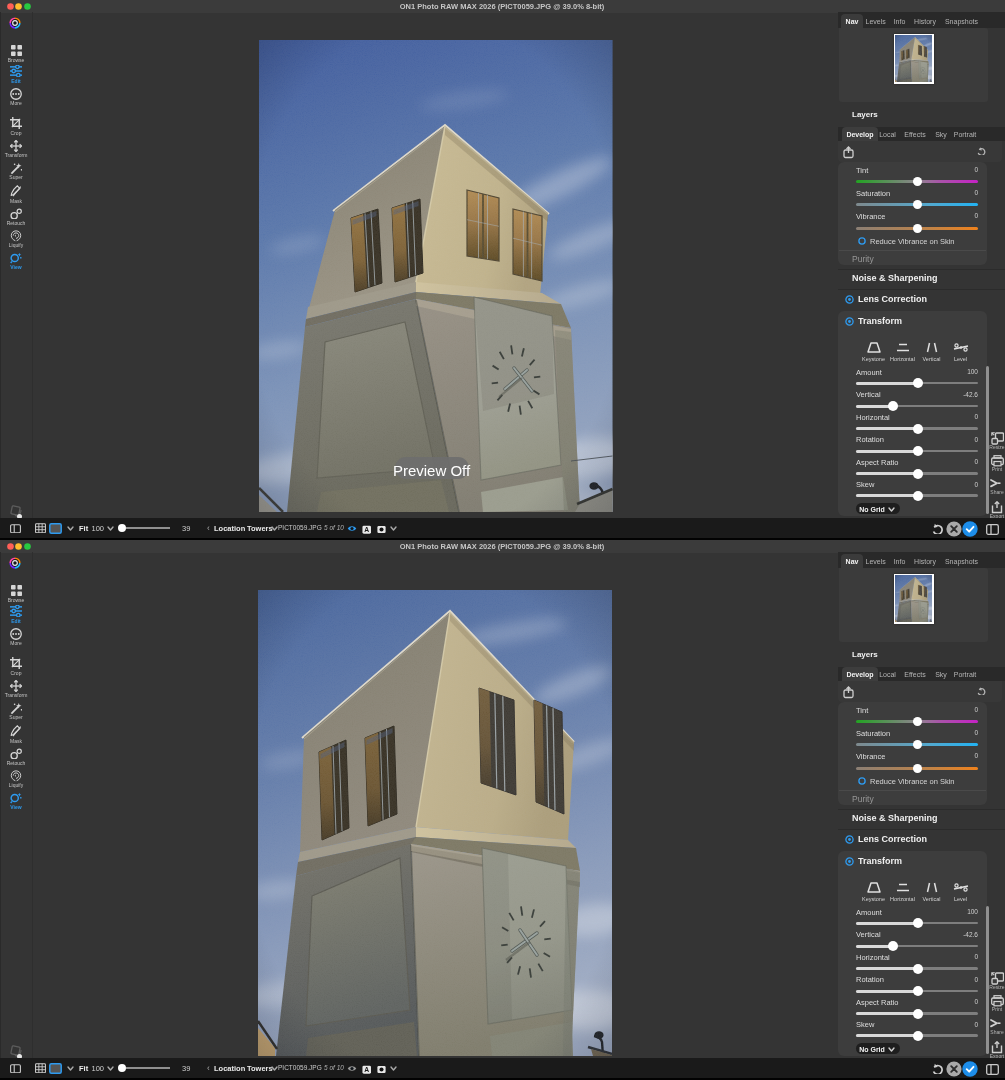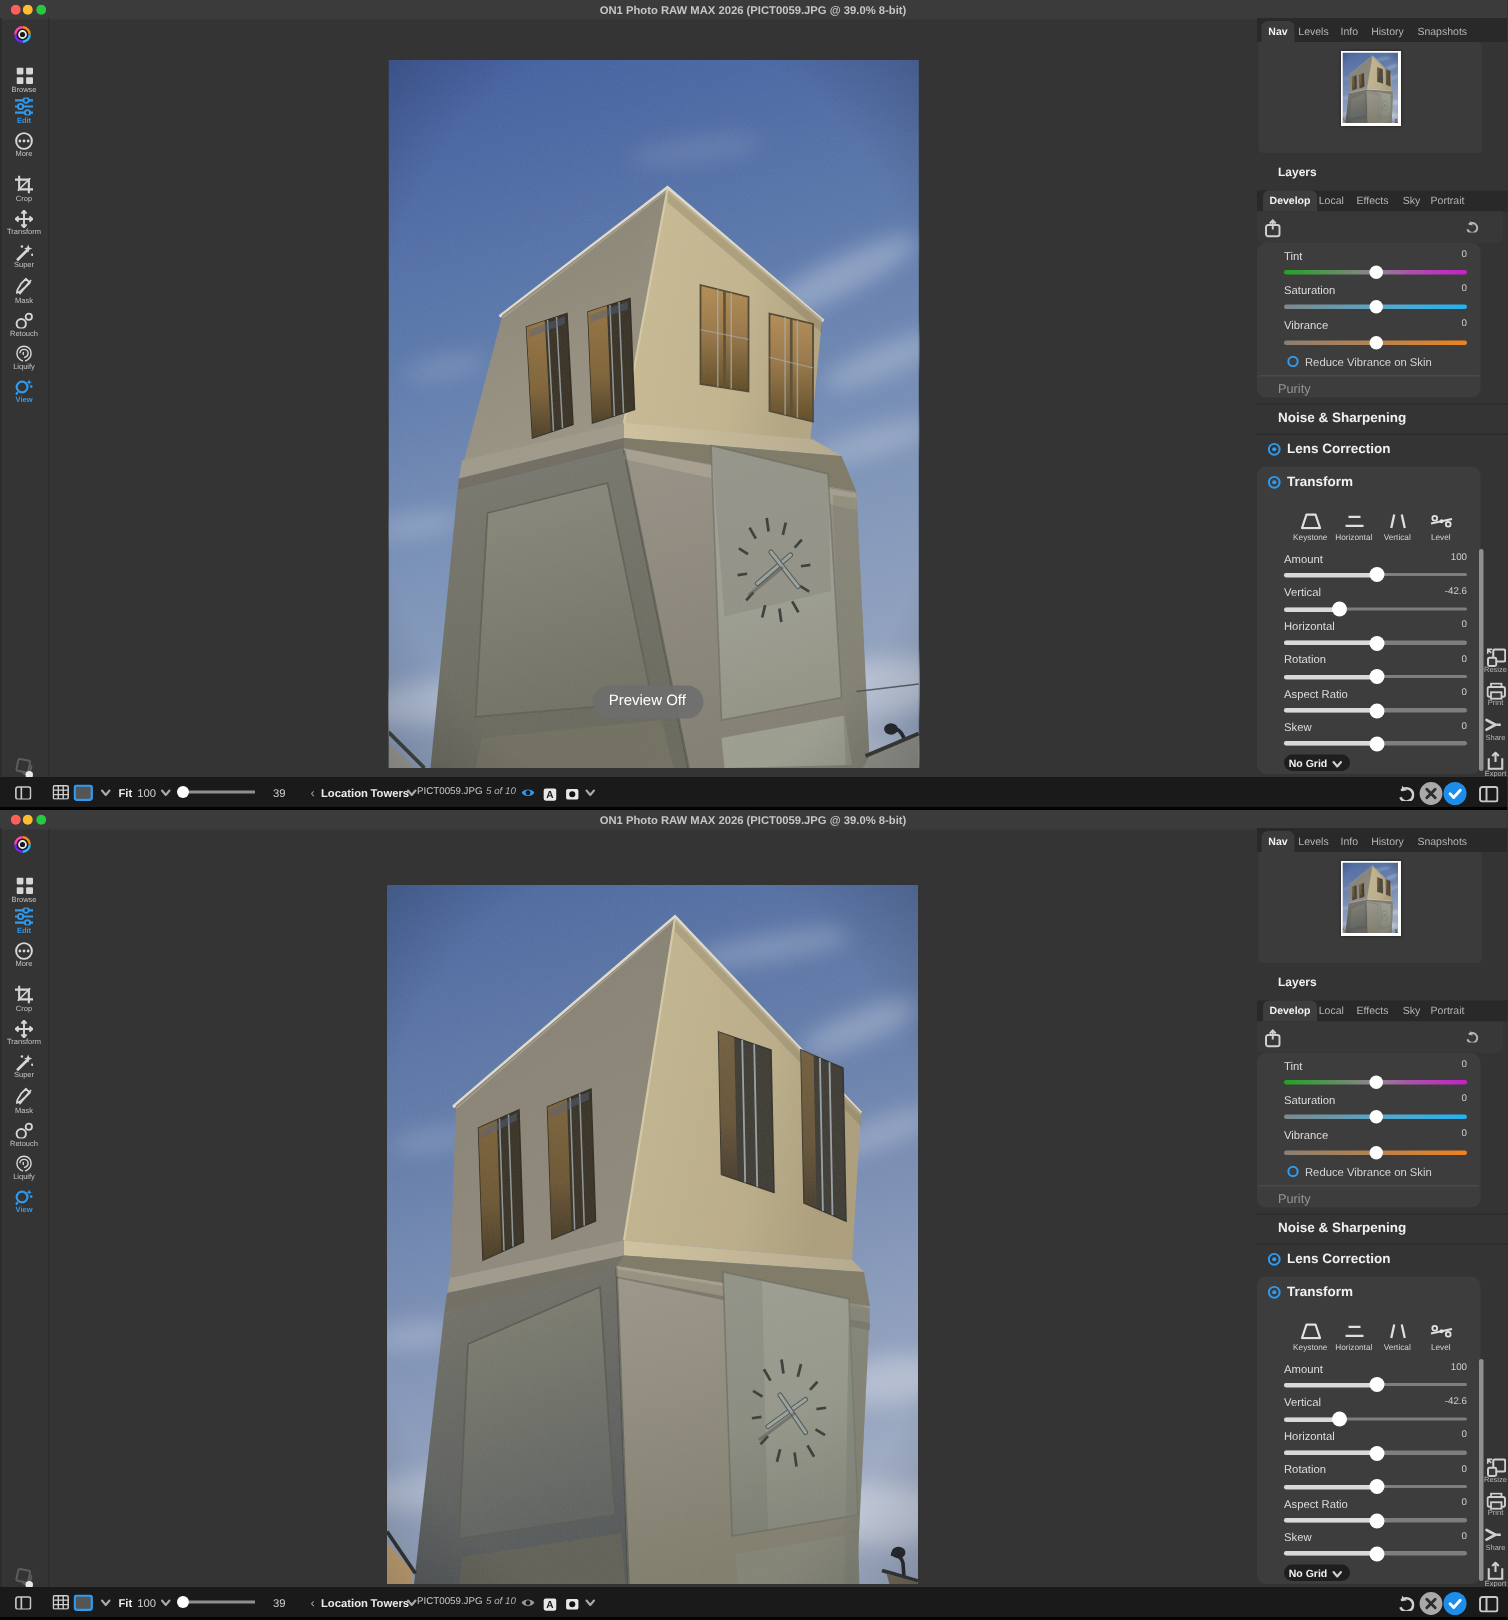--- a/index.html
+++ b/index.html
@@ -351,21 +351,21 @@
     <svg style="position:absolute;left:9px;top:504px" width="14" height="14" viewBox="0 0 14 14">
       <rect x="2.5" y="2.5" width="8" height="8" rx="1" fill="none" stroke="#5d5d5d" stroke-width="1.3" transform="rotate(12 6.5 6.5)"></rect>
       <path d="M12,6 A 5.5 5.5 0 0 1 7,12" fill="none" stroke="#5d5d5d" stroke-width="1.2"></path>
       <path d="M6,10.6 L7.2,12.2 L9,11.6" fill="none" stroke="#5d5d5d" stroke-width="1.1"></path>
     </svg>
     <div style="position:absolute;left:17px;top:514px;width:5px;height:5px;border-radius:50%;background:#e8e8e8"></div>
     <svg style="position:absolute;left:259px;top:40px" width="353.5" height="472" viewBox="0 0 353.5 472">
       <use href="#towA"></use>
     </svg>
     <div style="position:absolute;left:394.5px;top:457px;width:74px;height:22px;border-radius:11px;background:rgba(110,110,110,0.9)"></div>
-    <div style="position:absolute;top:463px;font-size:10px;color:#fff;font-weight:normal;line-height:1;white-space:nowrap;left:431.5px;transform:translateX(-50%);text-align:center;">Preview Off</div>
+    <div style="position:absolute;top:463px;font-size:15px;color:#fff;font-weight:normal;line-height:1;white-space:nowrap;left:431.5px;transform:translateX(-50%);text-align:center;">Preview Off</div>
     <div style="position:absolute;left:838px;top:12px;width:167px;height:16px;background:#292929"></div>
     <div style="position:absolute;left:841px;top:14px;width:22px;height:14px;background:#3b3b3b;border-radius:4px 4px 0 0"></div>
     <div style="position:absolute;top:18px;font-size:7px;color:#f2f2f2;font-weight:bold;line-height:1;white-space:nowrap;left:852px;transform:translateX(-50%);">Nav</div>
     <div style="position:absolute;top:18px;font-size:7px;color:#b4b4b4;font-weight:normal;line-height:1;white-space:nowrap;left:875.7px;transform:translateX(-50%);">Levels</div>
     <div style="position:absolute;top:18px;font-size:7px;color:#b4b4b4;font-weight:normal;line-height:1;white-space:nowrap;left:899.5px;transform:translateX(-50%);">Info</div>
     <div style="position:absolute;top:18px;font-size:7px;color:#b4b4b4;font-weight:normal;line-height:1;white-space:nowrap;left:925px;transform:translateX(-50%);">History</div>
     <div style="position:absolute;top:18px;font-size:7px;color:#b4b4b4;font-weight:normal;line-height:1;white-space:nowrap;left:961.5px;transform:translateX(-50%);">Snapshots</div>
     <div style="position:absolute;left:839px;top:28px;width:149px;height:74px;background:#3b3b3b;border-radius:0 3px 3px 3px"></div>
     <div style="position:absolute;left:893.5px;top:33.5px;width:40px;height:50px;background:#fff;box-shadow:0 0 2px rgba(0,0,0,0.5)"></div>
     <svg style="position:absolute;left:895px;top:35px" width="37" height="47" viewBox="0 0 354 466" preserveAspectRatio="none">

